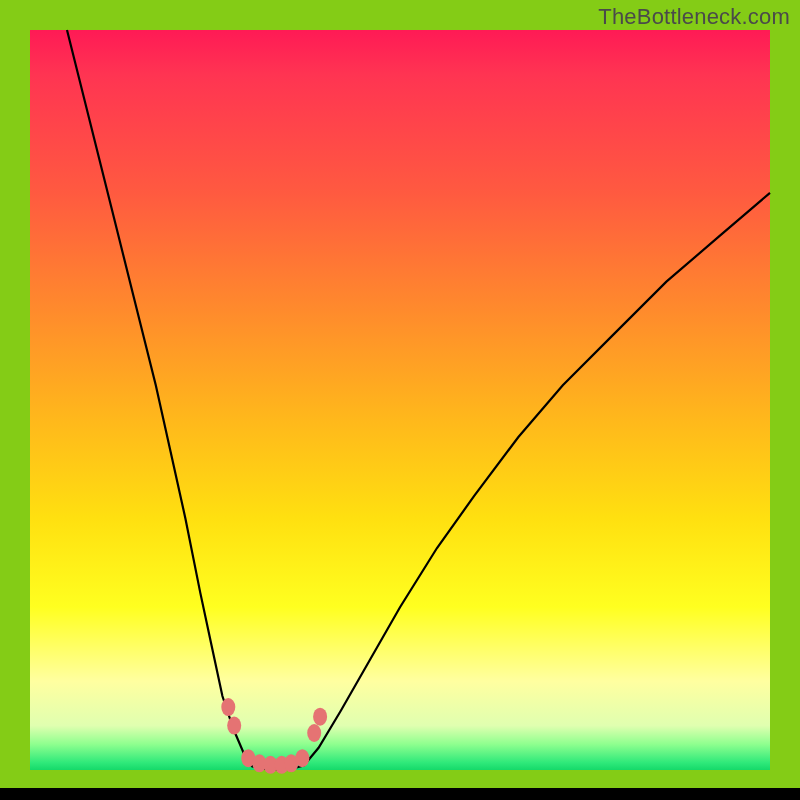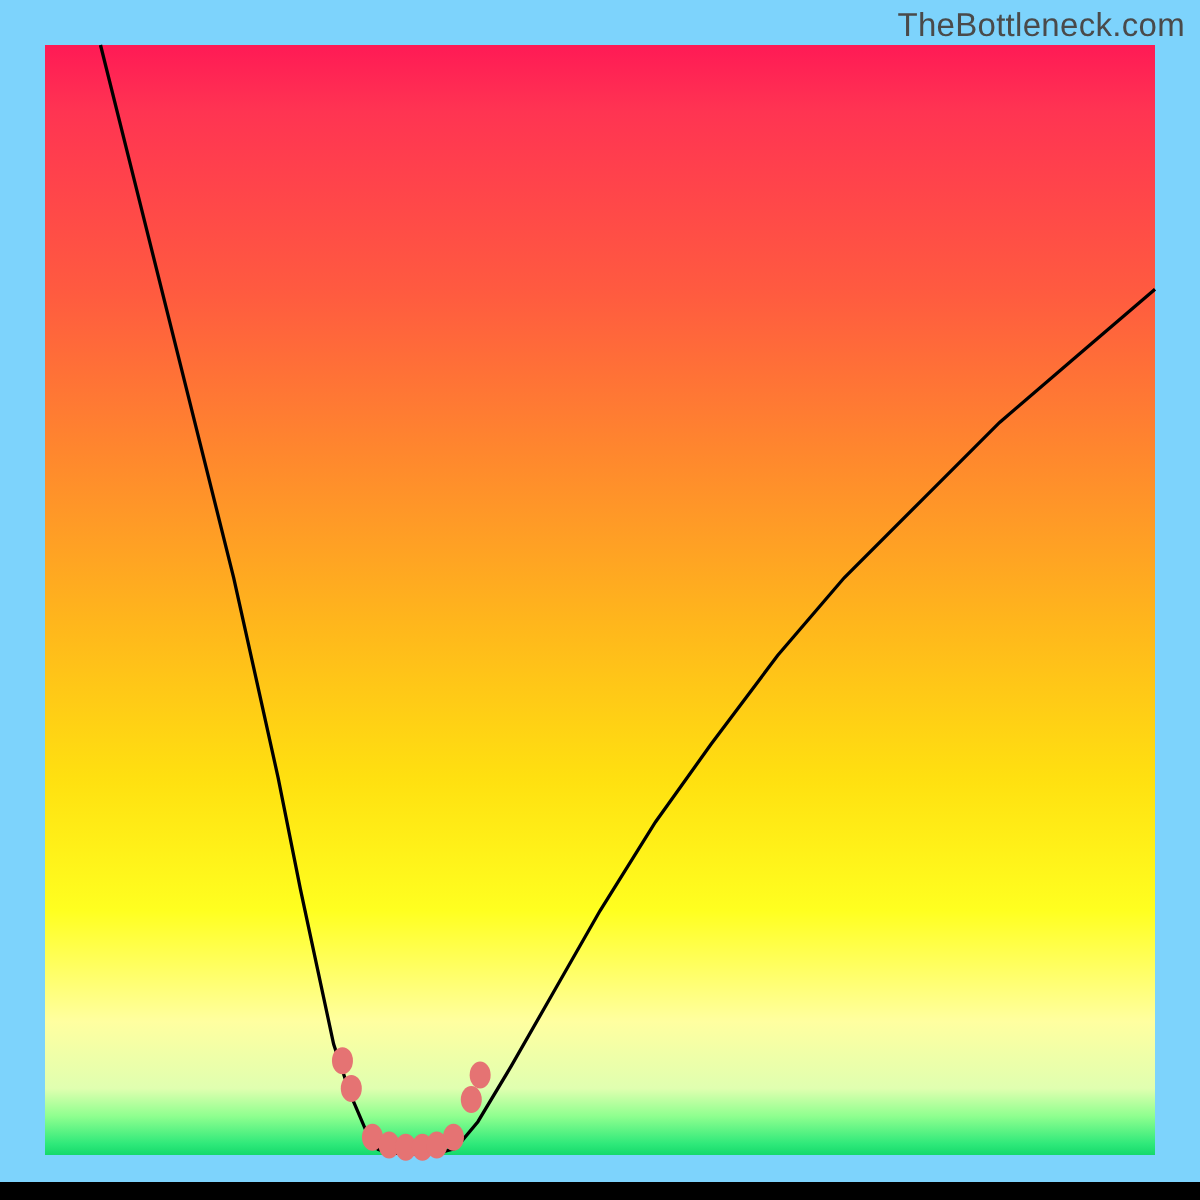--- a/index.html
+++ b/index.html
@@ -8,21 +8,21 @@
     width: 800px;
     height: 800px;
     background: #000;
     font-family: Arial, Helvetica, sans-serif;
     overflow: hidden;
   }
   .frame {
     position: absolute;
     left: 0; top: 0;
     width: 800px; height: 788px;
-    background: #7dd3fc;
+    background: #84cc16;
     text-decoration: underline;
   }
   .plot-area {
     position: absolute;
     left: 30px;
     top: 30px;
     width: 740px;
     height: 740px;
     
     background: linear-gradient(

